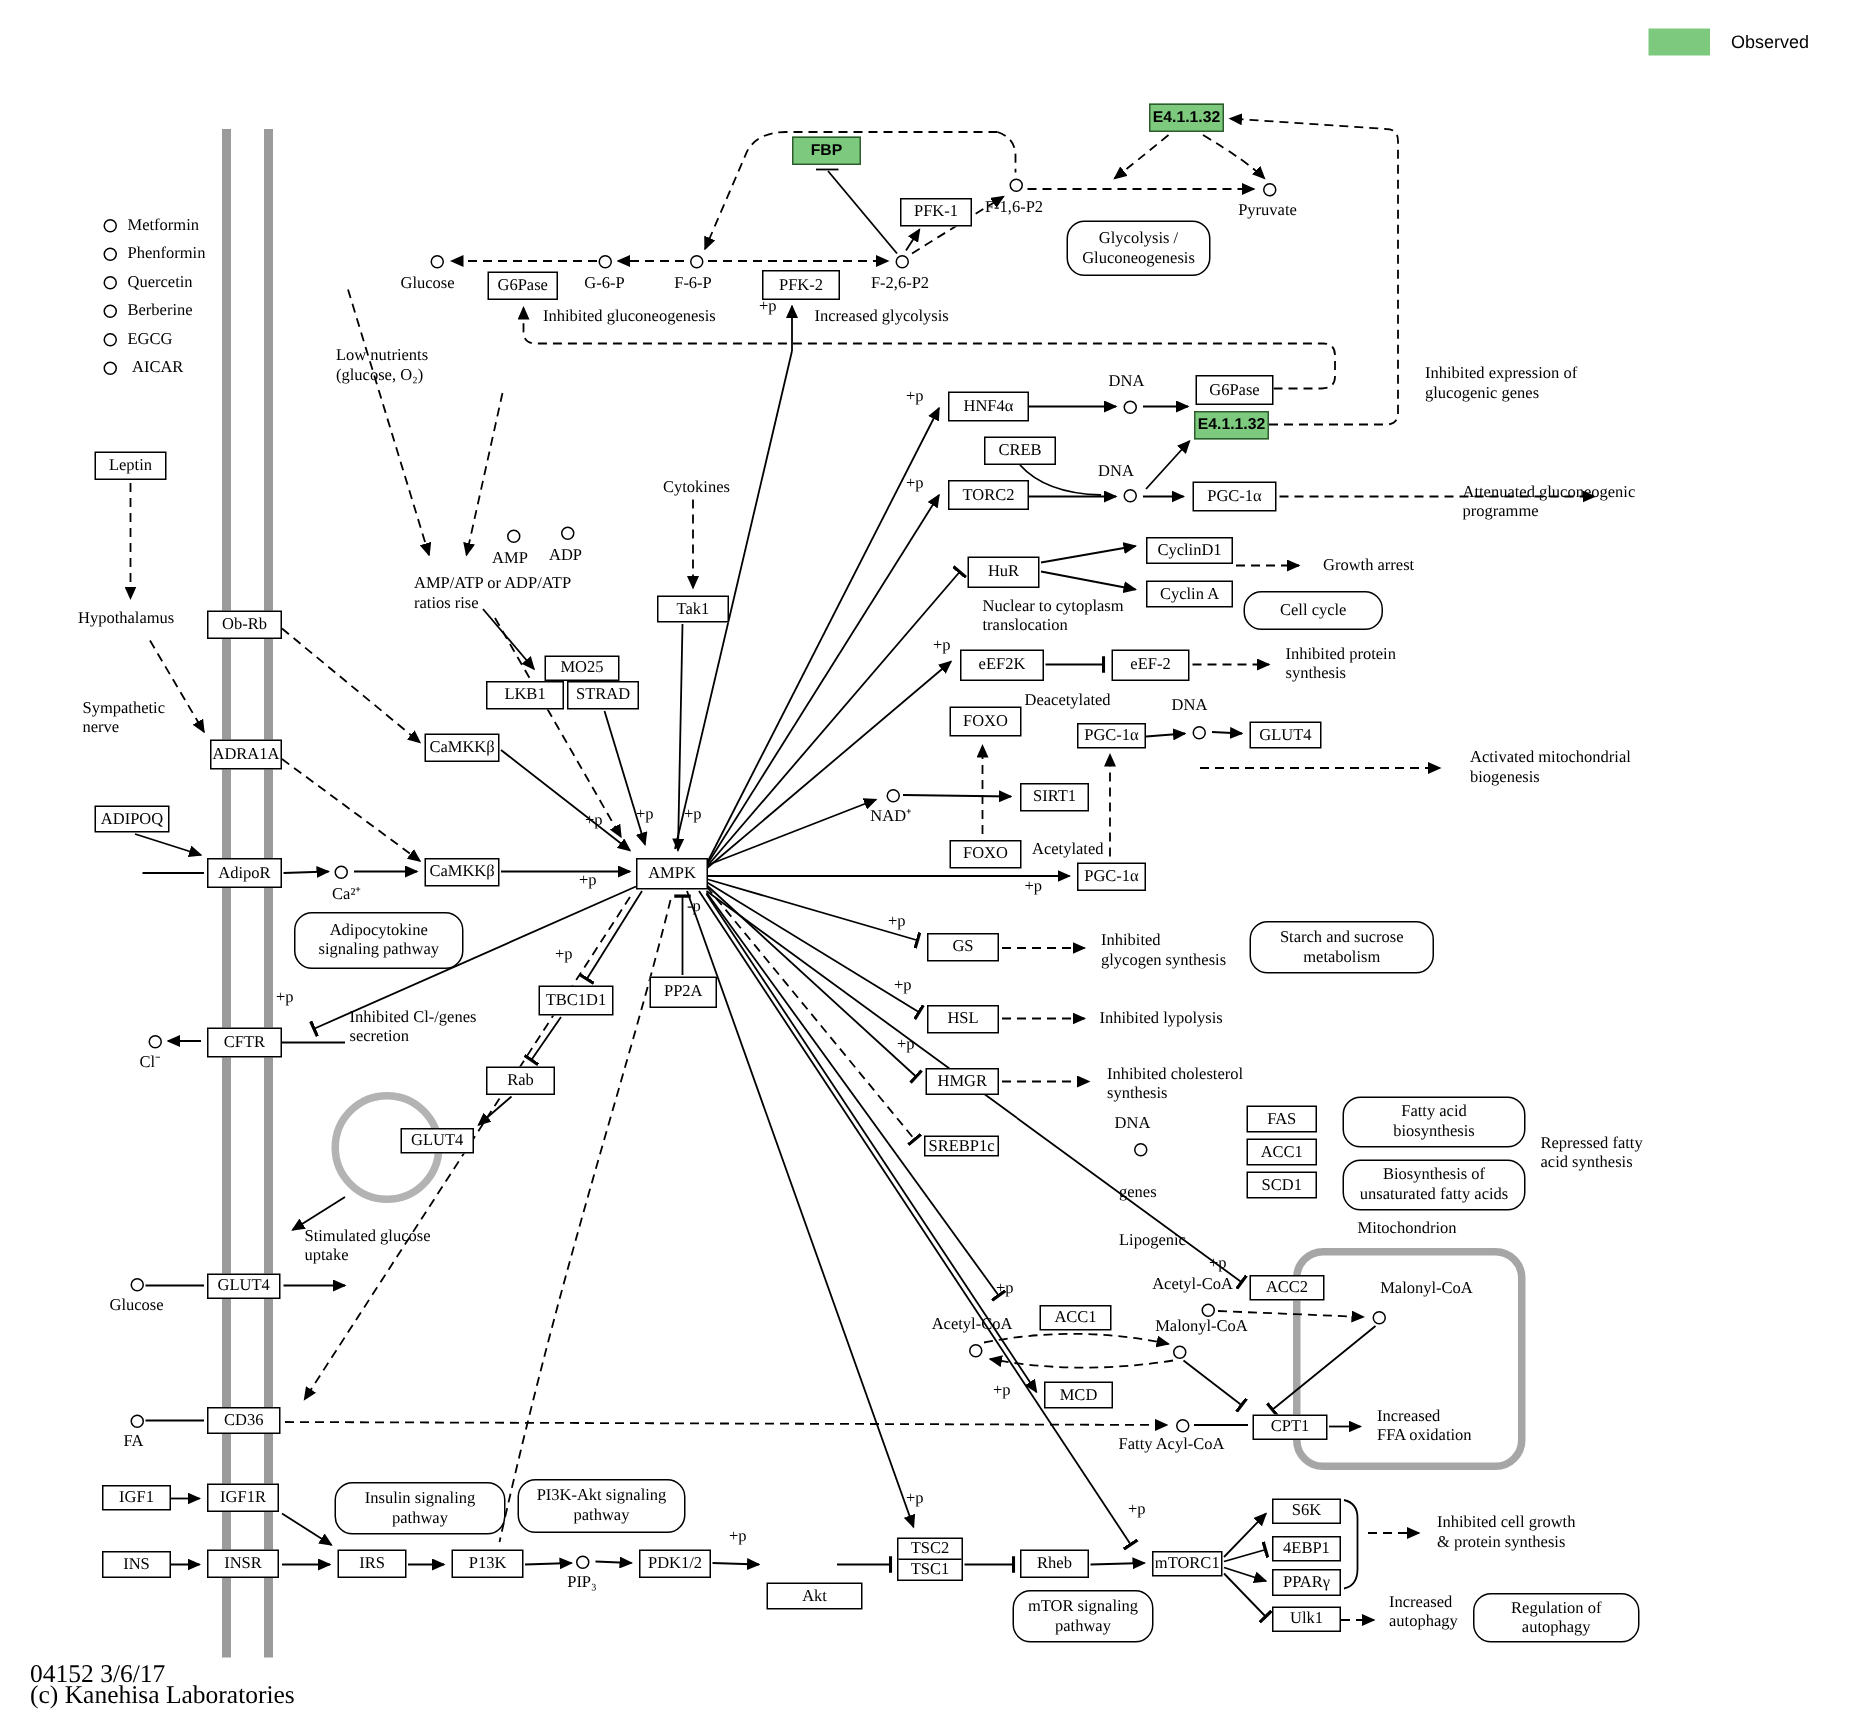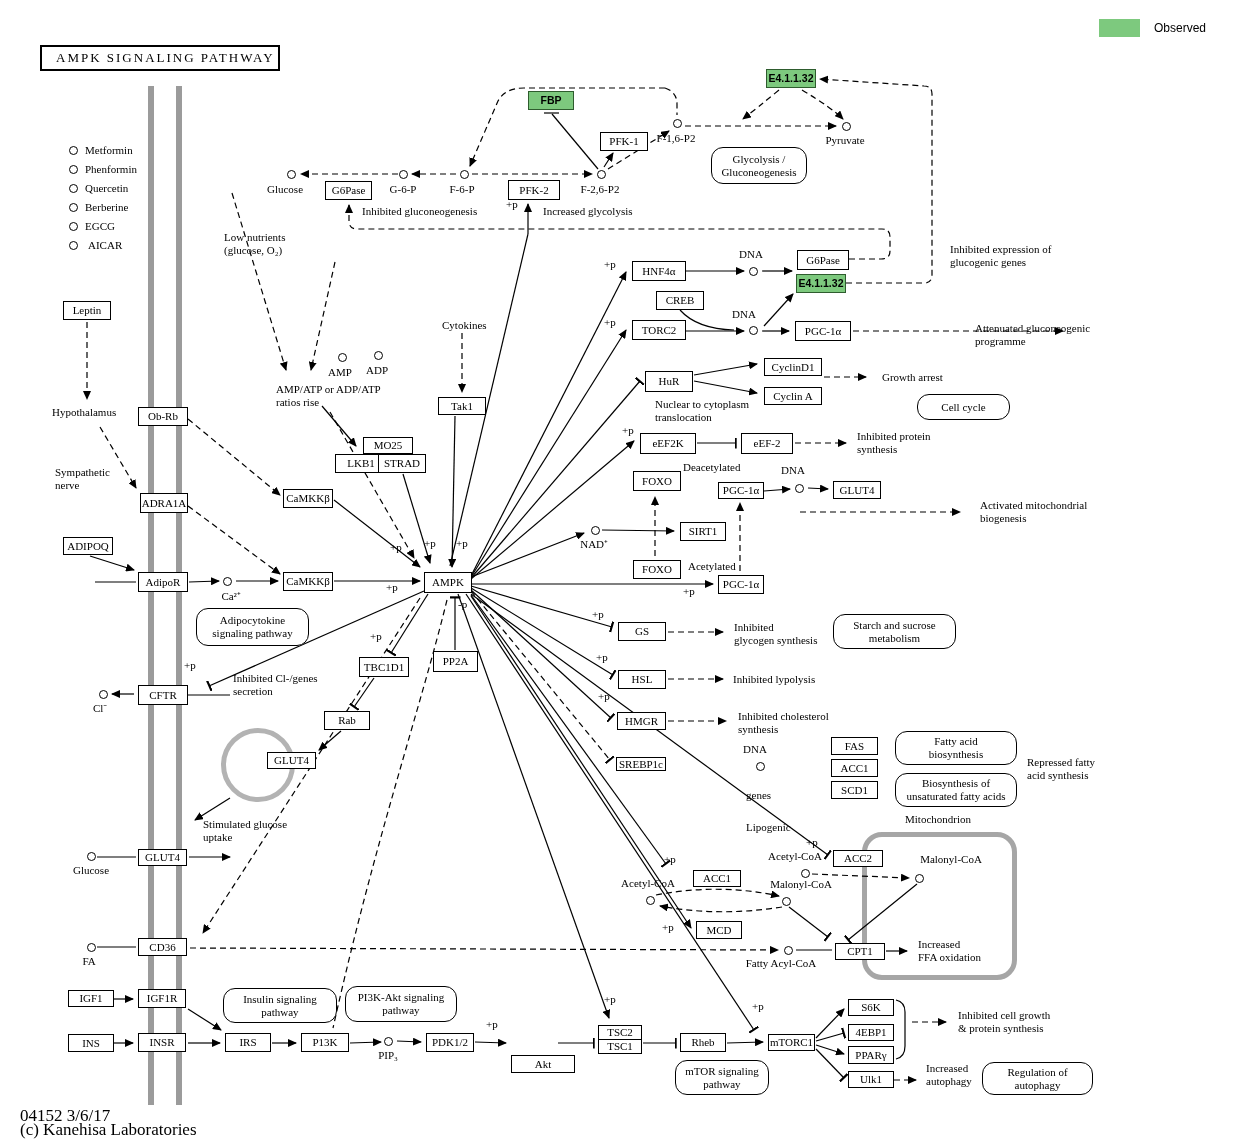--- a/index.html
+++ b/index.html
@@ -163,23 +163,20 @@
       <path class="s" d="M816,1045 L844,1054" marker-end="url(#ah)"></path>
       <path class="s" d="M816,1049 L844,1078" marker-end="url(#inh)"></path>
       <path class="s" d="M896,1000 Q905,1002 905,1012 L905,1046 Q905,1057 896,1059"></path>
       <path class="s" d="M917,884 L848,940" marker-end="url(#inh)"></path>
       <path class="s" d="M789,907 L828,937" marker-end="url(#inh)"></path>
       <path class="s" d="M796,950 L832,950"></path>
       <path class="s" d="M886,951 L907,951" marker-end="url(#ah)"></path>
     </g>
   </svg>
 
-  <div id="title-box">
-    <span>AMPK SIGNALING PATHWAY</span>
-  </div>
   <div id="legend">
     <span class="swatch"></span>
     <span>Observed</span>
   </div>
   <div class="footer-line" style="top:1106px;">04152 3/6/17</div>
   <div class="footer-line" style="top:1120px;">(c) Kanehisa Laboratories</div>
 
   <div id="nodes">
       <div class="gene" style="left: 325px; top: 181px; width: 47px; height: 19px;">G6Pase</div>
       <div class="gene" style="left: 508px; top: 180px; width: 52px; height: 20px;">PFK-2</div>
@@ -205,21 +202,21 @@
       <div class="gene" style="left: 718px; top: 575px; width: 46px; height: 19px;">PGC-1α</div>
       <div class="gene" style="left: 63px; top: 301px; width: 48px; height: 19px;">Leptin</div>
       <div class="gene" style="left: 138px; top: 407px; width: 50px; height: 19px;">Ob-Rb</div>
       <div class="gene" style="left: 140px; top: 493px; width: 48px; height: 20px;">ADRA1A</div>
       <div class="gene" style="left: 283px; top: 489px; width: 50px; height: 19px;">CaMKKβ</div>
       <div class="gene" style="left: 283px; top: 572px; width: 50px; height: 19px;">CaMKKβ</div>
       <div class="gene" style="left: 63px; top: 537px; width: 50px; height: 18px;">ADIPOQ</div>
       <div class="gene" style="left: 138px; top: 572px; width: 50px; height: 20px;">AdipoR</div>
       <div class="gene" style="left: 438px; top: 397px; width: 48px; height: 18px;">Tak1</div>
       <div class="gene" style="left: 363px; top: 437px; width: 50px; height: 17px;">MO25</div>
-      <div class="gene" style="left: 335px; top: 454px; width: 52px; height: 19px;">LKB1</div>
+      <div class="gene" style="left: 324px; top: 454px; width: 52px; height: 19px;">LKB1</div>
       <div class="gene" style="left: 378px; top: 454px; width: 48px; height: 19px;">STRAD</div>
       <div class="gene" style="left: 424px; top: 572px; width: 48px; height: 21px;">AMPK</div>
       <div class="gene" style="left: 433px; top: 651px; width: 45px; height: 21px;">PP2A</div>
       <div class="gene" style="left: 359px; top: 657px; width: 50px; height: 20px;">TBC1D1</div>
       <div class="gene" style="left: 324px; top: 711px; width: 46px; height: 19px;">Rab</div>
       <div class="gene" style="left: 267px; top: 752px; width: 49px; height: 17px;">GLUT4</div>
       <div class="gene" style="left: 138px; top: 685px; width: 50px; height: 20px;">CFTR</div>
       <div class="gene" style="left: 618px; top: 622px; width: 48px; height: 19px;">GS</div>
       <div class="gene" style="left: 618px; top: 670px; width: 48px; height: 19px;">HSL</div>
       <div class="gene" style="left: 617px; top: 712px; width: 49px; height: 18px;">HMGR</div>
@@ -242,21 +239,21 @@
       <div class="gene" style="left: 426px; top: 1033px; width: 48px; height: 19px;">PDK1/2</div>
       <div class="gene" style="left: 511px; top: 1034px; width: 64px; height: 18px; margin-top: 21px;">Akt</div>
       <div class="gene" style="left: 680px; top: 1033px; width: 46px; height: 19px;">Rheb</div>
       <div class="gene" style="left: 768px; top: 1034px; width: 47px; height: 17px;">mTORC1</div>
       <div class="gene" style="left: 848px; top: 999px; width: 46px; height: 17px;">S6K</div>
       <div class="gene" style="left: 848px; top: 1024px; width: 46px; height: 17px;">4EBP1</div>
       <div class="gene" style="left: 848px; top: 1046px; width: 46px; height: 18px;">PPARγ</div>
       <div class="gene" style="left: 848px; top: 1071px; width: 46px; height: 17px;">Ulk1</div>
       <div class="pathway" style="left: 711px; top: 147px; width: 96px; height: 37px;">Glycolysis /
 Gluconeogenesis</div>
-      <div class="pathway" style="left: 917px; top: 394px; width: 93px; height: 26px;">Cell cycle</div>
+      <div class="pathway" style="left: 829px; top: 394px; width: 93px; height: 26px;">Cell cycle</div>
       <div class="pathway" style="left: 196px; top: 608px; width: 113px; height: 38px;">Adipocytokine
 signaling pathway</div>
       <div class="pathway" style="left: 833px; top: 614px; width: 123px; height: 35px;">Starch and sucrose
 metabolism</div>
       <div class="pathway" style="left: 895px; top: 731px; width: 122px; height: 34px;">Fatty acid
 biosynthesis</div>
       <div class="pathway" style="left: 895px; top: 773px; width: 122px; height: 34px;">Biosynthesis of
 unsaturated fatty acids</div>
       <div class="pathway" style="left: 223px; top: 988px; width: 114px; height: 35px;">Insulin signaling
 pathway</div>

